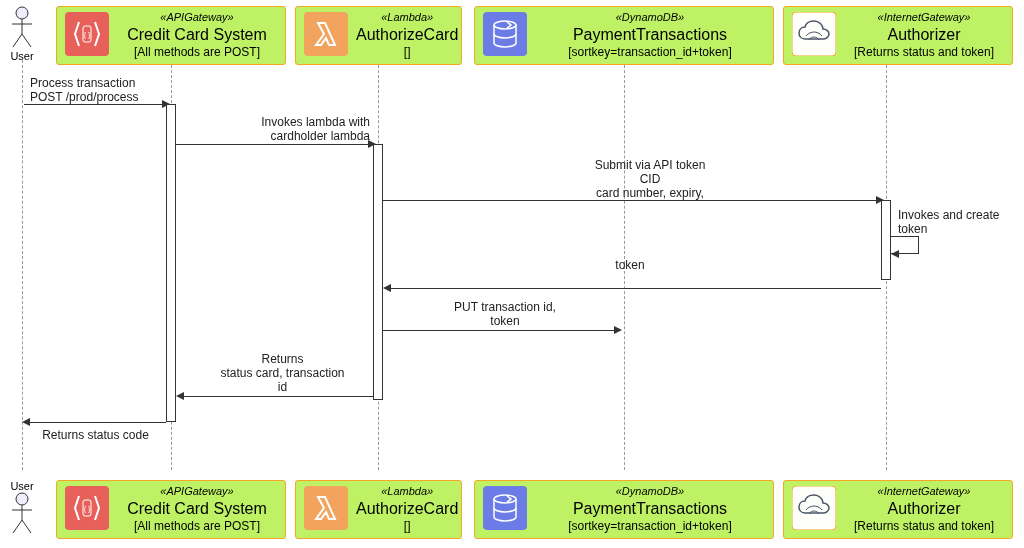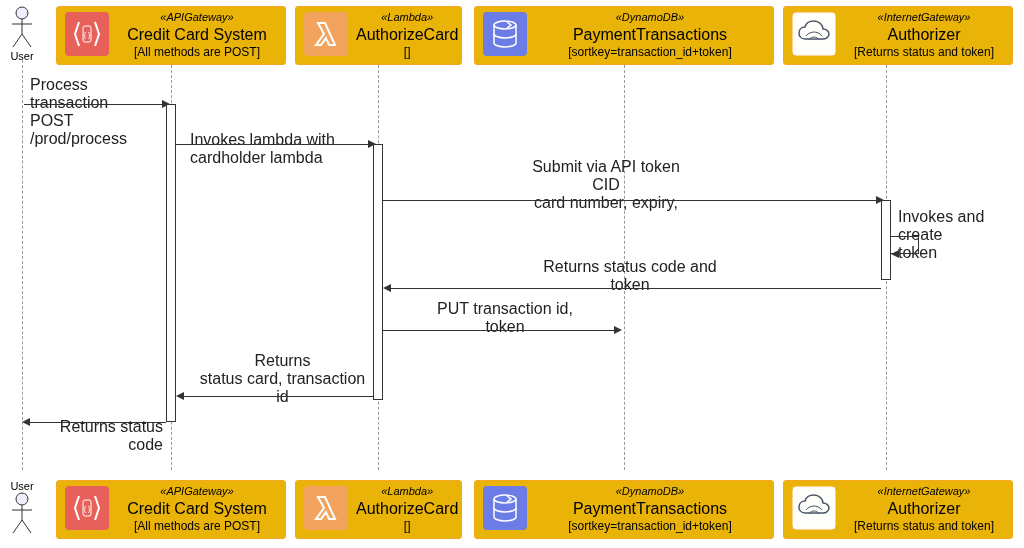--- a/index.html
+++ b/index.html
@@ -1,28 +1,28 @@
 <!DOCTYPE html>
 <html><head>
 <meta charset="utf-8">
 <style>
   *{box-sizing:border-box;margin:0;padding:0}
   body{font-family:Verdana,Geneva,sans-serif;font-size:11px;color:#000;background:#fff;width:1024px;height:548px;position:relative;overflow:hidden}
   .canvas{position:relative;width:1024px;height:548px}
   .actor{position:absolute;text-align:center}
   .actor svg{display:block;margin:0 auto}
   .actor-label{margin-top:2px;font-size:11px}
-  .part{position:absolute;border:1px solid #f5a623;background:#eab308;border-radius:3px;display:flex;align-items:center;padding:4px 8px;gap:8px}
+  .part{position:absolute;border:1px solid #f5a623;background:#bef264;border-radius:3px;display:flex;align-items:center;padding:4px 8px;gap:8px}
   .part .icon{flex:0 0 auto}
   .part .txt{text-align:center;flex:1;line-height:1.25}
   .stereo{font-style:italic;font-size:11px}
   .title{font-size:16px}
   .meta{font-size:12px}
   .lifeline{position:absolute;border-left:1.5px dashed #999;width:0}
-  .msg{position:absolute;font-size:16px;text-align:center;color:#222}
+  .msg{position:absolute;font-size:12px;text-align:center;color:#222}
   .arrow{position:absolute;height:0;border-top:1px solid #333}
   .ah{position:absolute;width:0;height:0;border-top:4px solid transparent;border-bottom:4px solid transparent}
   .ah.r{border-left:8px solid #333}
   .ah.l{border-right:8px solid #333}
   .selfbox{position:absolute;border:1px solid #333;border-left:none;width:28px;height:18px}
   .activation{position:absolute;background:#fff;border:1px solid #333;width:10px}
 </style>
 </head>
 <body>
 
@@ -109,67 +109,66 @@
   </div>
 
   <div class="msg" style="left:30px;top:76px;width:135px;text-align:left">
     <div>Process transaction</div>
     <div>POST /prod/process</div>
   </div>
   <div class="arrow" style="left:24px;top:104px;width:142px"></div>
   <div class="ah r" style="left:162px;top:100px"></div>
   <div class="activation" style="left:166px;top:104px;height:318px"></div>
 
-  <div class="msg" style="left:190px;top:131px;width:180px;text-align:left">
+  <div class="msg" style="left:190px;top:115px;width:180px;text-align:right">
     <div>Invokes lambda with</div>
     <div>cardholder lambda</div>
   </div>
   <div class="arrow" style="left:176px;top:144px;width:196px"></div>
   <div class="ah r" style="left:368px;top:140px"></div>
   <div class="activation" style="left:373px;top:144px;height:256px"></div>
 
-  <div class="msg" style="left:476px;top:158px;width:260px">
+  <div class="msg" style="left:520px;top:158px;width:260px">
     <div>Submit via API token</div>
     <div>CID</div>
     <div>card number, expiry,</div>
   </div>
   <div class="arrow" style="left:383px;top:200px;width:497px"></div>
   <div class="ah r" style="left:876px;top:196px"></div>
   <div class="activation" style="left:881px;top:200px;height:80px"></div>
 
   <div class="msg" style="left:898px;top:208px;width:122px;text-align:left">
     <div>Invokes and create</div>
     <div>token</div>
   </div>
   <div class="selfbox" style="left:891px;top:236px"></div>
   <div class="ah l" style="left:891px;top:250px"></div>
 
   <div class="msg" style="left:500px;top:258px;width:260px">
-    <div>Returns status code and</div>
     <div>token</div>
   </div>
   <div class="arrow" style="left:388px;top:288px;width:493px"></div>
   <div class="ah l" style="left:383px;top:284px"></div>
 
   <div class="msg" style="left:410px;top:300px;width:190px">
     <div>PUT transaction id,</div>
     <div>token</div>
   </div>
   <div class="arrow" style="left:383px;top:330px;width:235px"></div>
   <div class="ah r" style="left:614px;top:326px"></div>
 
   <div class="msg" style="left:195px;top:352px;width:175px">
     <div>Returns</div>
     <div>status card, transaction</div>
     <div>id</div>
   </div>
   <div class="arrow" style="left:181px;top:396px;width:192px"></div>
   <div class="ah l" style="left:176px;top:392px"></div>
 
-  <div class="msg" style="left:28px;top:418px;width:135px;text-align:right">
+  <div class="msg" style="left:28px;top:428px;width:135px;text-align:center">
     <div>Returns status code</div>
   </div>
   <div class="arrow" style="left:27px;top:422px;width:139px"></div>
   <div class="ah l" style="left:22px;top:418px"></div>
 
   <div class="actor" style="left:4px;top:478px;width:36px">
     <div class="actor-label">User</div>
     <svg width="24" height="42" viewBox="0 0 24 42">
       <circle cx="12" cy="7" r="6" fill="#eef" stroke="#333"></circle>
         <line x1="12" y1="13" x2="12" y2="28" stroke="#333"></line>

